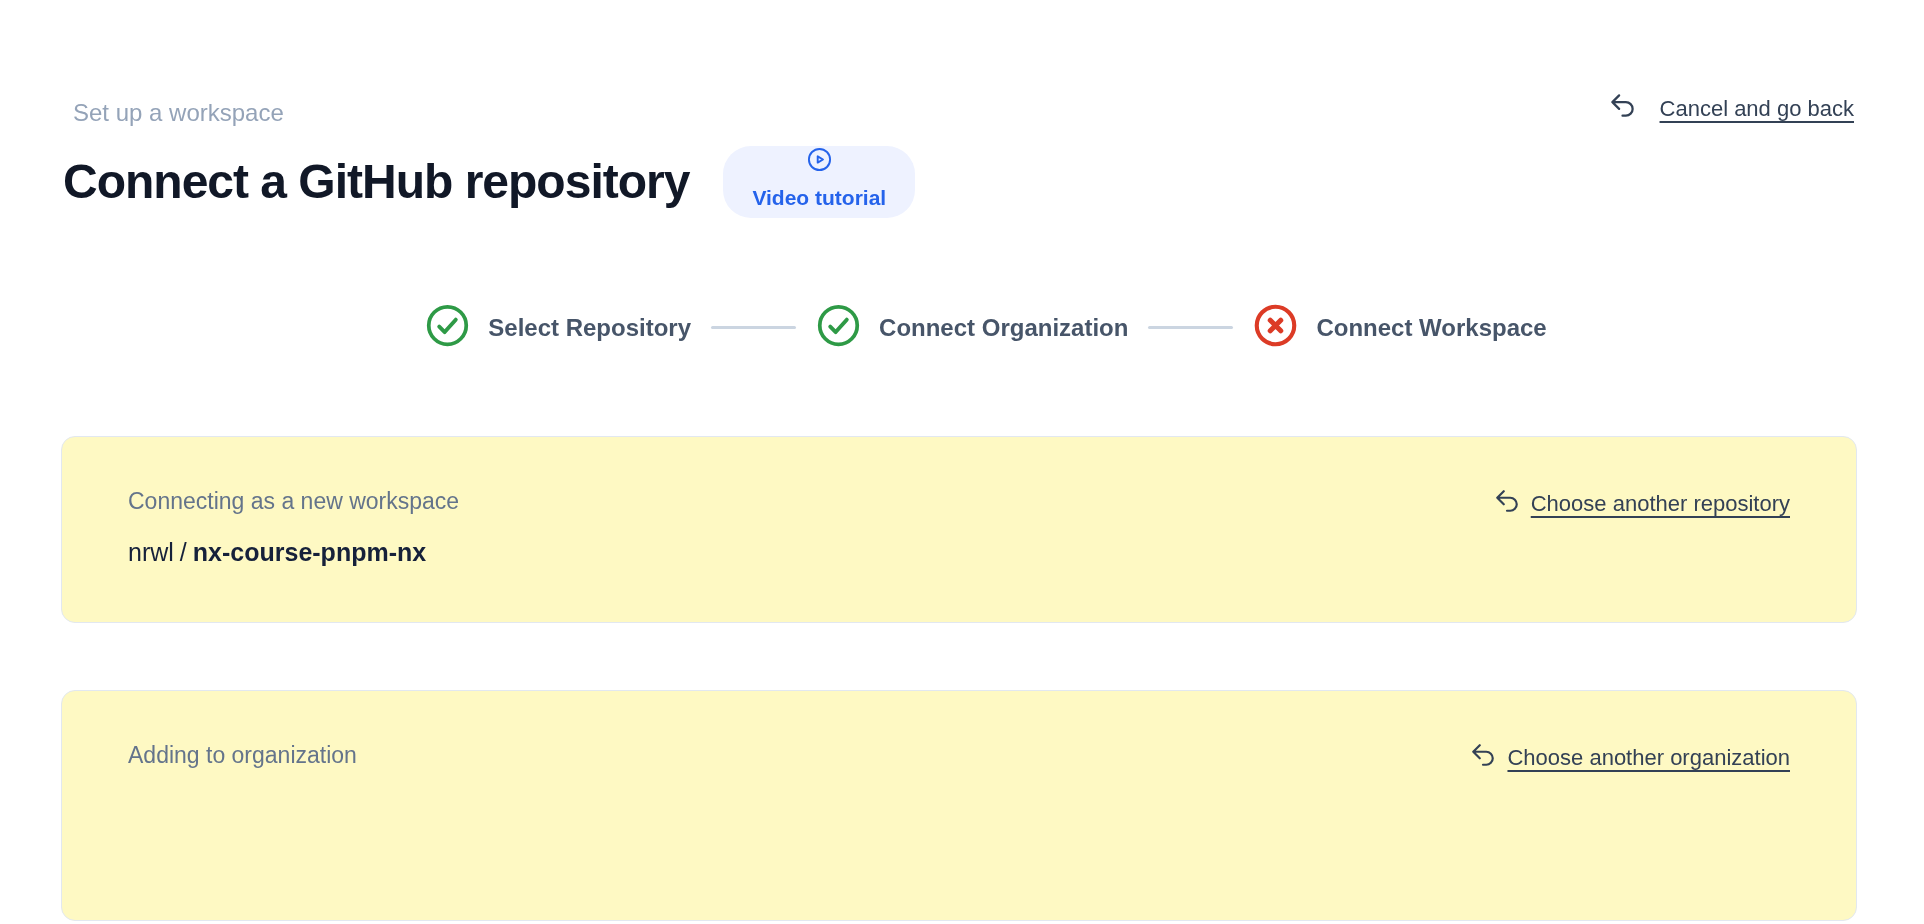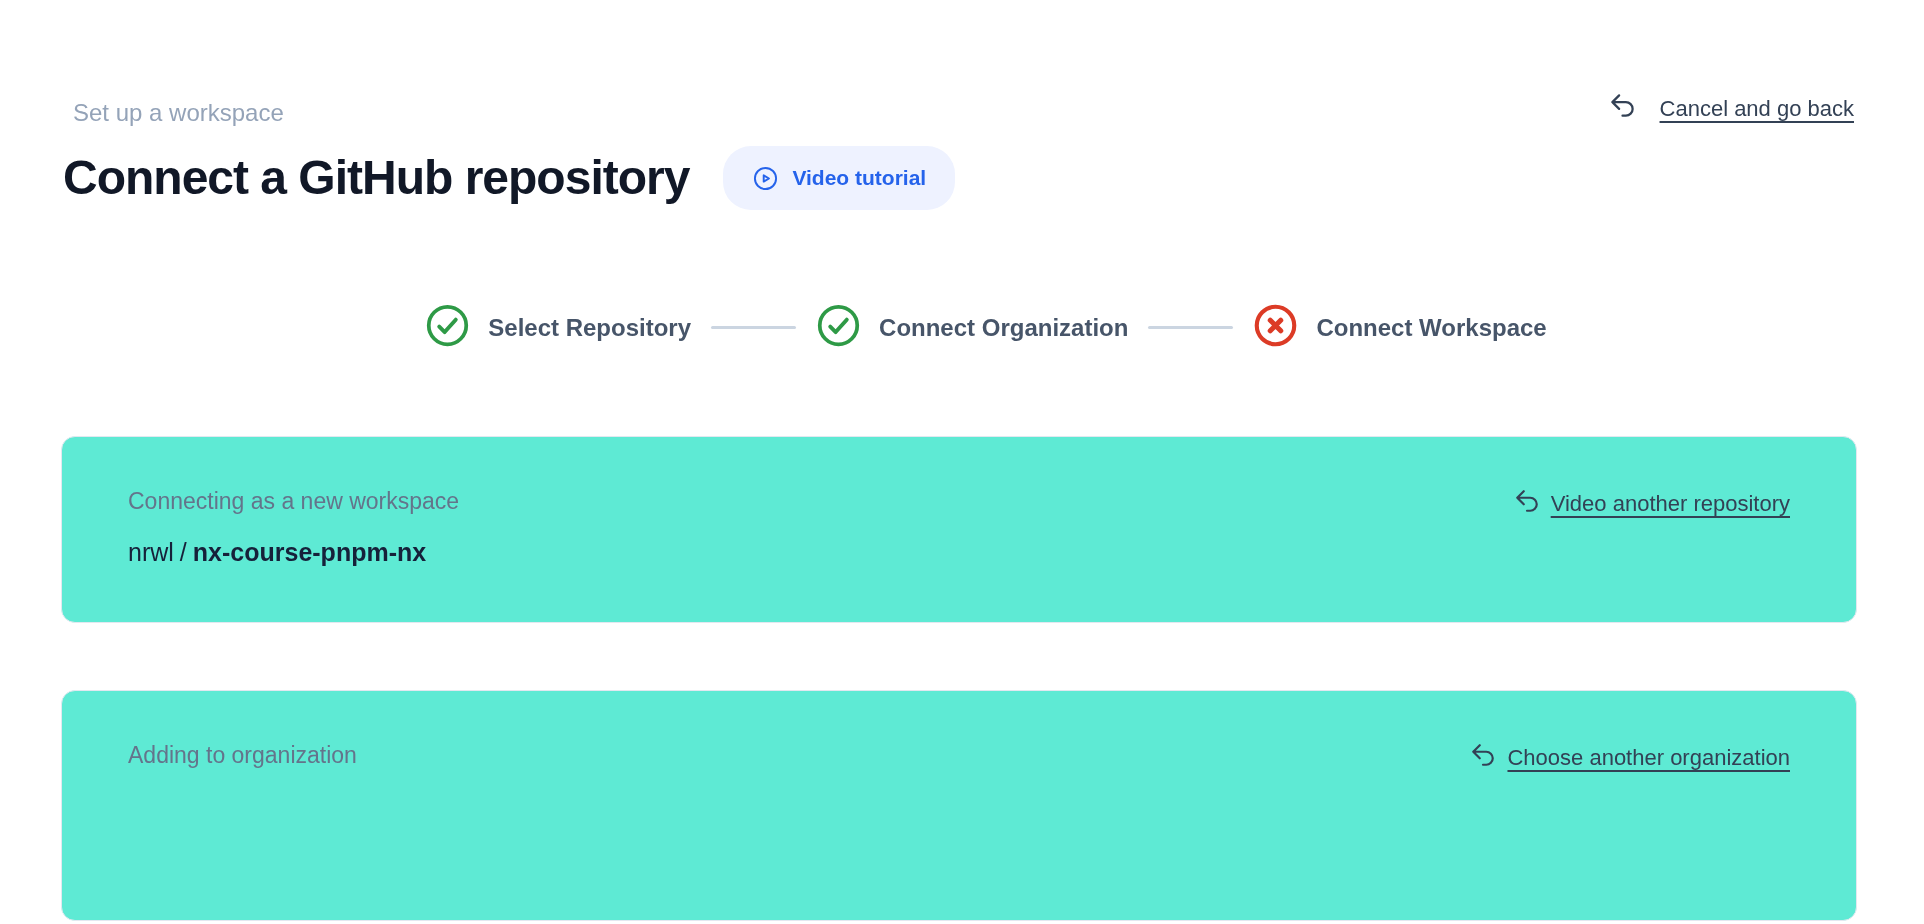--- a/index.html
+++ b/index.html
@@ -20,24 +20,24 @@
   .title-row {
     position: absolute; left: 63px; top: 146px;
     display: flex; align-items: center; gap: 34px;
   }
   .page-title {
     font-size: 48px; line-height: 58px; font-weight: 800;
     letter-spacing: -1px; color: #111827; text-align: center;
   }
   .video-pill {
     display: flex; align-items: center; gap: 13px;
-    height: 64px; padding: 0 29px;
+    height: 72px; padding: 0 29px;
     background: #eef2ff; border: none; border-radius: 28px;
     color: #2563eb; font-family: inherit;
-    font-size: 21px; font-weight: 700; cursor: pointer;
+    font-size: 21px; font-weight: 700; cursor: pointer; flex-direction: column;
   }
   .video-pill svg { display: block; }
 
   .cancel-link {
     position: absolute; right: 70px; top: 92px;
     display: flex; align-items: center; gap: 24px;
     color: #334155; font-size: 22px; text-decoration: none; cursor: pointer;
   }
   .cancel-link .link-text {
     text-decoration: underline;
@@ -55,21 +55,21 @@
     font-size: 24px; font-weight: 600; color: #475569; white-space: nowrap;
   }
   .step-icon { display: block; }
   .connector {
     width: 85px; height: 3px; background: #cbd5e1; border-radius: 2px;
   }
 
   
   .card {
     position: absolute; left: 61px; right: 67px;
-    background: #5eead4;
+    background: #fef9c3;
     border: 1px solid #e2e8f0; border-radius: 14px;
     padding: 50px 66px 0 66px;
     display: flex; justify-content: space-between; align-items: flex-start;
   }
   .card-repo { top: 436px; height: 187px; }
   .card-org  { top: 690px; height: 231px; }
   .card-label { font-size: 23px; line-height: 29px; color: #64748b; }
   .card-value {
     margin-top: 18px; font-size: 25px; line-height: 37px; color: #16213a;
   }
@@ -162,21 +162,21 @@
       <div class="card-value">
         <span class="owner">nrwl</span><span class="sep">/</span><span class="repo">nx-course-pnpm-nx</span>
       </div>
     </div>
     <a class="card-link">
       <span>
         <svg width="26" height="26" viewBox="0 0 24 24" fill="none" stroke="#334155">
           <path d="M9 15 3 9m0 0 6-6M3 9h12a6 6 0 0 1 0 12h-3" stroke-width="2" stroke-linecap="round" stroke-linejoin="round"></path>
         </svg>
       </span>
-      <span class="link-text">Video another repository</span>
+      <span class="link-text">Choose another repository</span>
     </a>
   </div>
 
   <div class="card card-org">
     <div>
       <div class="card-label">Adding to organization</div>
     </div>
     <a class="card-link">
       <span>
         <svg width="26" height="26" viewBox="0 0 24 24" fill="none" stroke="#334155">

